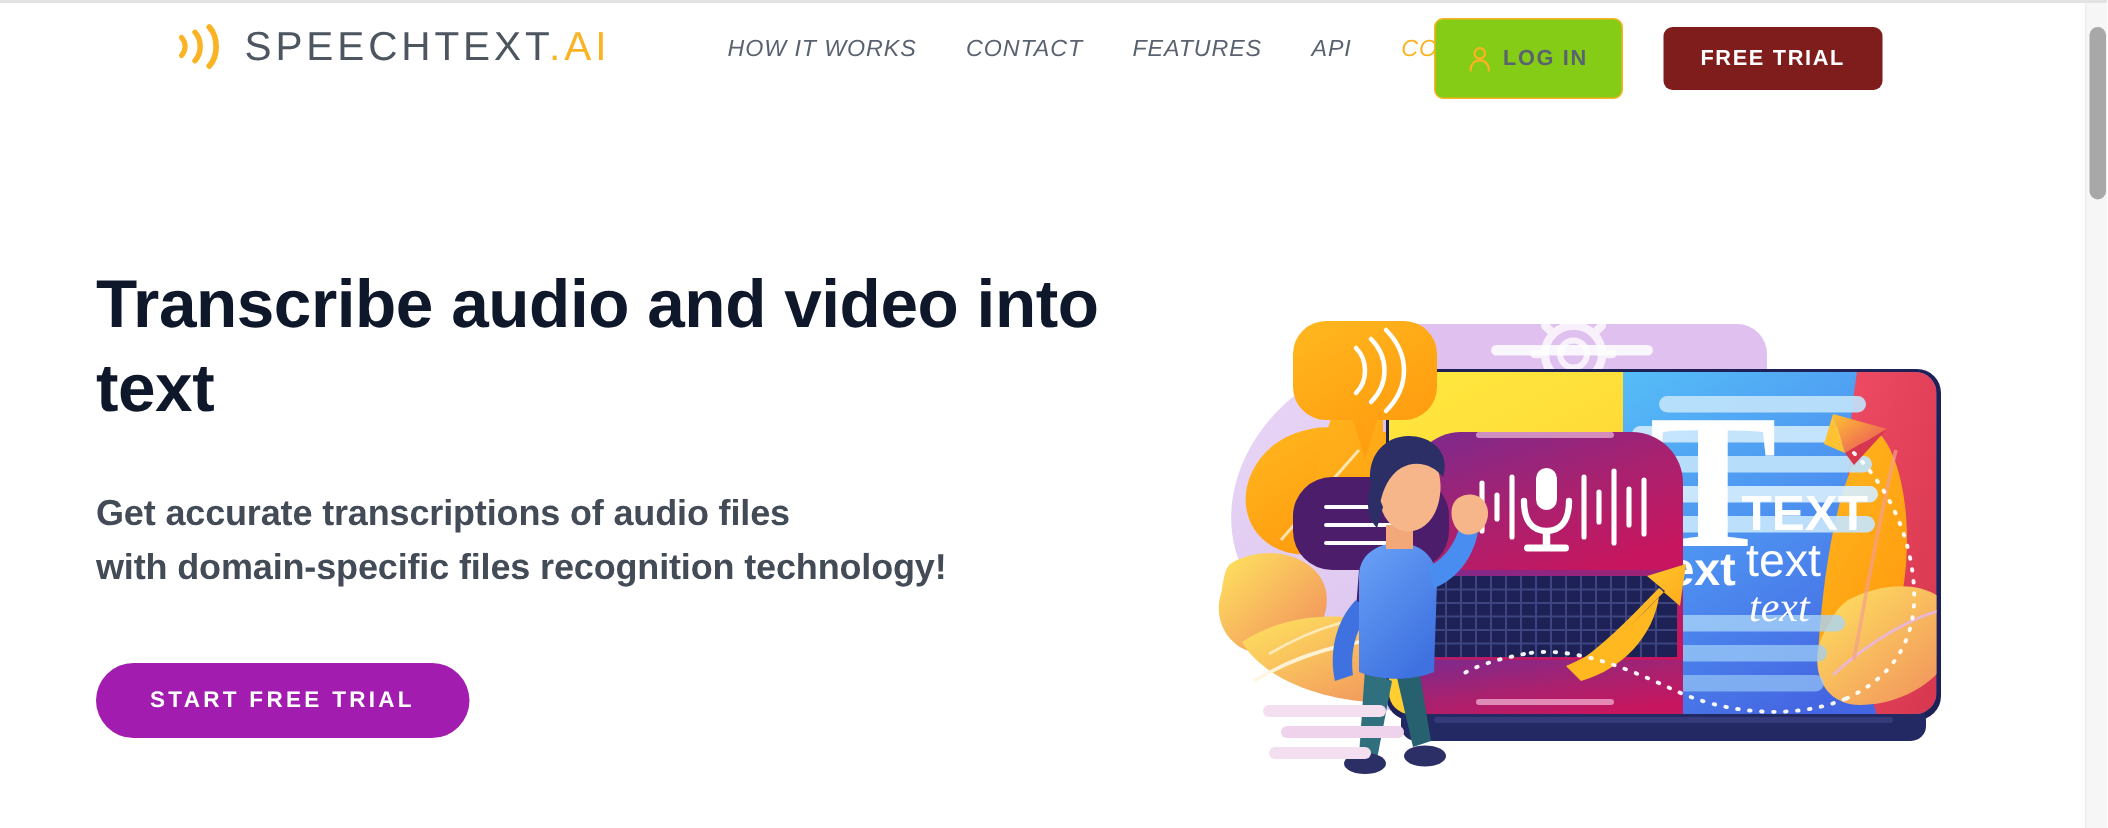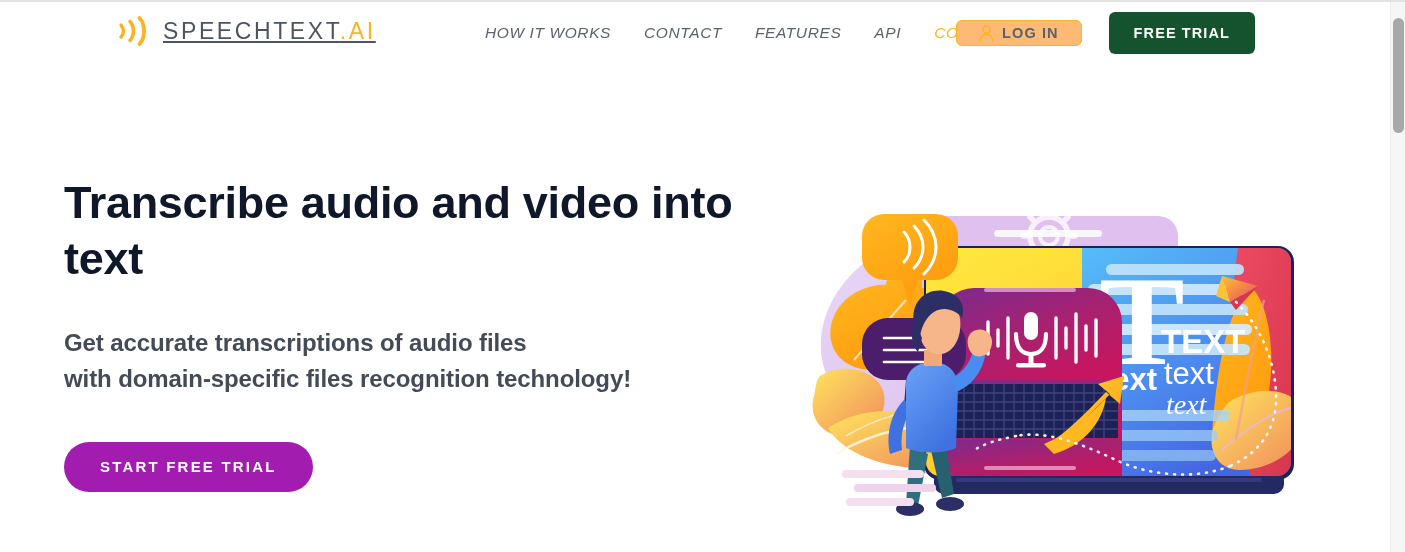--- a/index.html
+++ b/index.html
@@ -34,54 +34,54 @@
   .site-header {
     position:absolute; top:0; left:0; width:1390px; height:66px;
     display:flex; align-items:center;
   }
   .logo-wrap {
     position:absolute; left:116px; top:13px;
     display:flex; align-items:center; gap:13px;
   }
   .logo-mark { width:34px; height:36px; display:block; }
   .logo-text {
-    font-size:23px; font-weight:400; letter-spacing:2.6px;
-    color:#4d5560; white-space:nowrap; line-height:1;text-decoration:underline;
+    font-size:27px; font-weight:400; letter-spacing:2.6px;
+    color:#4d5560; white-space:nowrap; line-height:1;
   }
   .logo-text .accent { color:#fbb323; }
   .main-nav {
     position:absolute; left:485px; top:24px;
     display:flex; align-items:center; gap:0;
   }
   .nav-link {
     font-size:15.5px; letter-spacing:0.6px; color:#5a6270;
     text-decoration:none; white-space:nowrap; margin-right:33px;
     cursor:pointer;
     font-style:italic;
   }
   .nav-link.is-active { color:#fbb323; }
   .nav-link:last-child { margin-right:0; }
   .header-actions {
     position:absolute; right:135px; top:12px;
     display:flex; align-items:center; gap:27px;
   }
   .btn-login {
     display:flex; align-items:center; gap:8px;
-    height:26px; padding:0 22px;
-    background:#fdba74; border:1.6px solid #fbb323;
+    height:54px; padding:0 22px;
+    background:#84cc16; border:1.6px solid #fbb323;
     border-radius:6px; cursor:pointer;
   }
   .btn-login .label {
     font-size:14.5px; font-weight:700; letter-spacing:1.1px; color:#5a6270;
   }
   .user-icon { width:15px; height:17px; display:block; }
   .btn-free-trial {
     display:flex; align-items:center; justify-content:center;
     height:42px; padding:0 25px;
-    background:#14532d; border:none; border-radius:6px; cursor:pointer;
+    background:#7f1d1d; border:none; border-radius:6px; cursor:pointer;
   }
   .btn-free-trial .label {
     font-size:14.5px; font-weight:700; letter-spacing:1.1px; color:#ffffff;
     white-space:nowrap;
   }
   
   .hero-copy { position:absolute; left:64px; top:175px; width:740px; }
   .hero-title {
     font-size:45px; font-weight:700; line-height:1.24;
     color:#0f172a; letter-spacing:-0.3px; max-width:680px;

